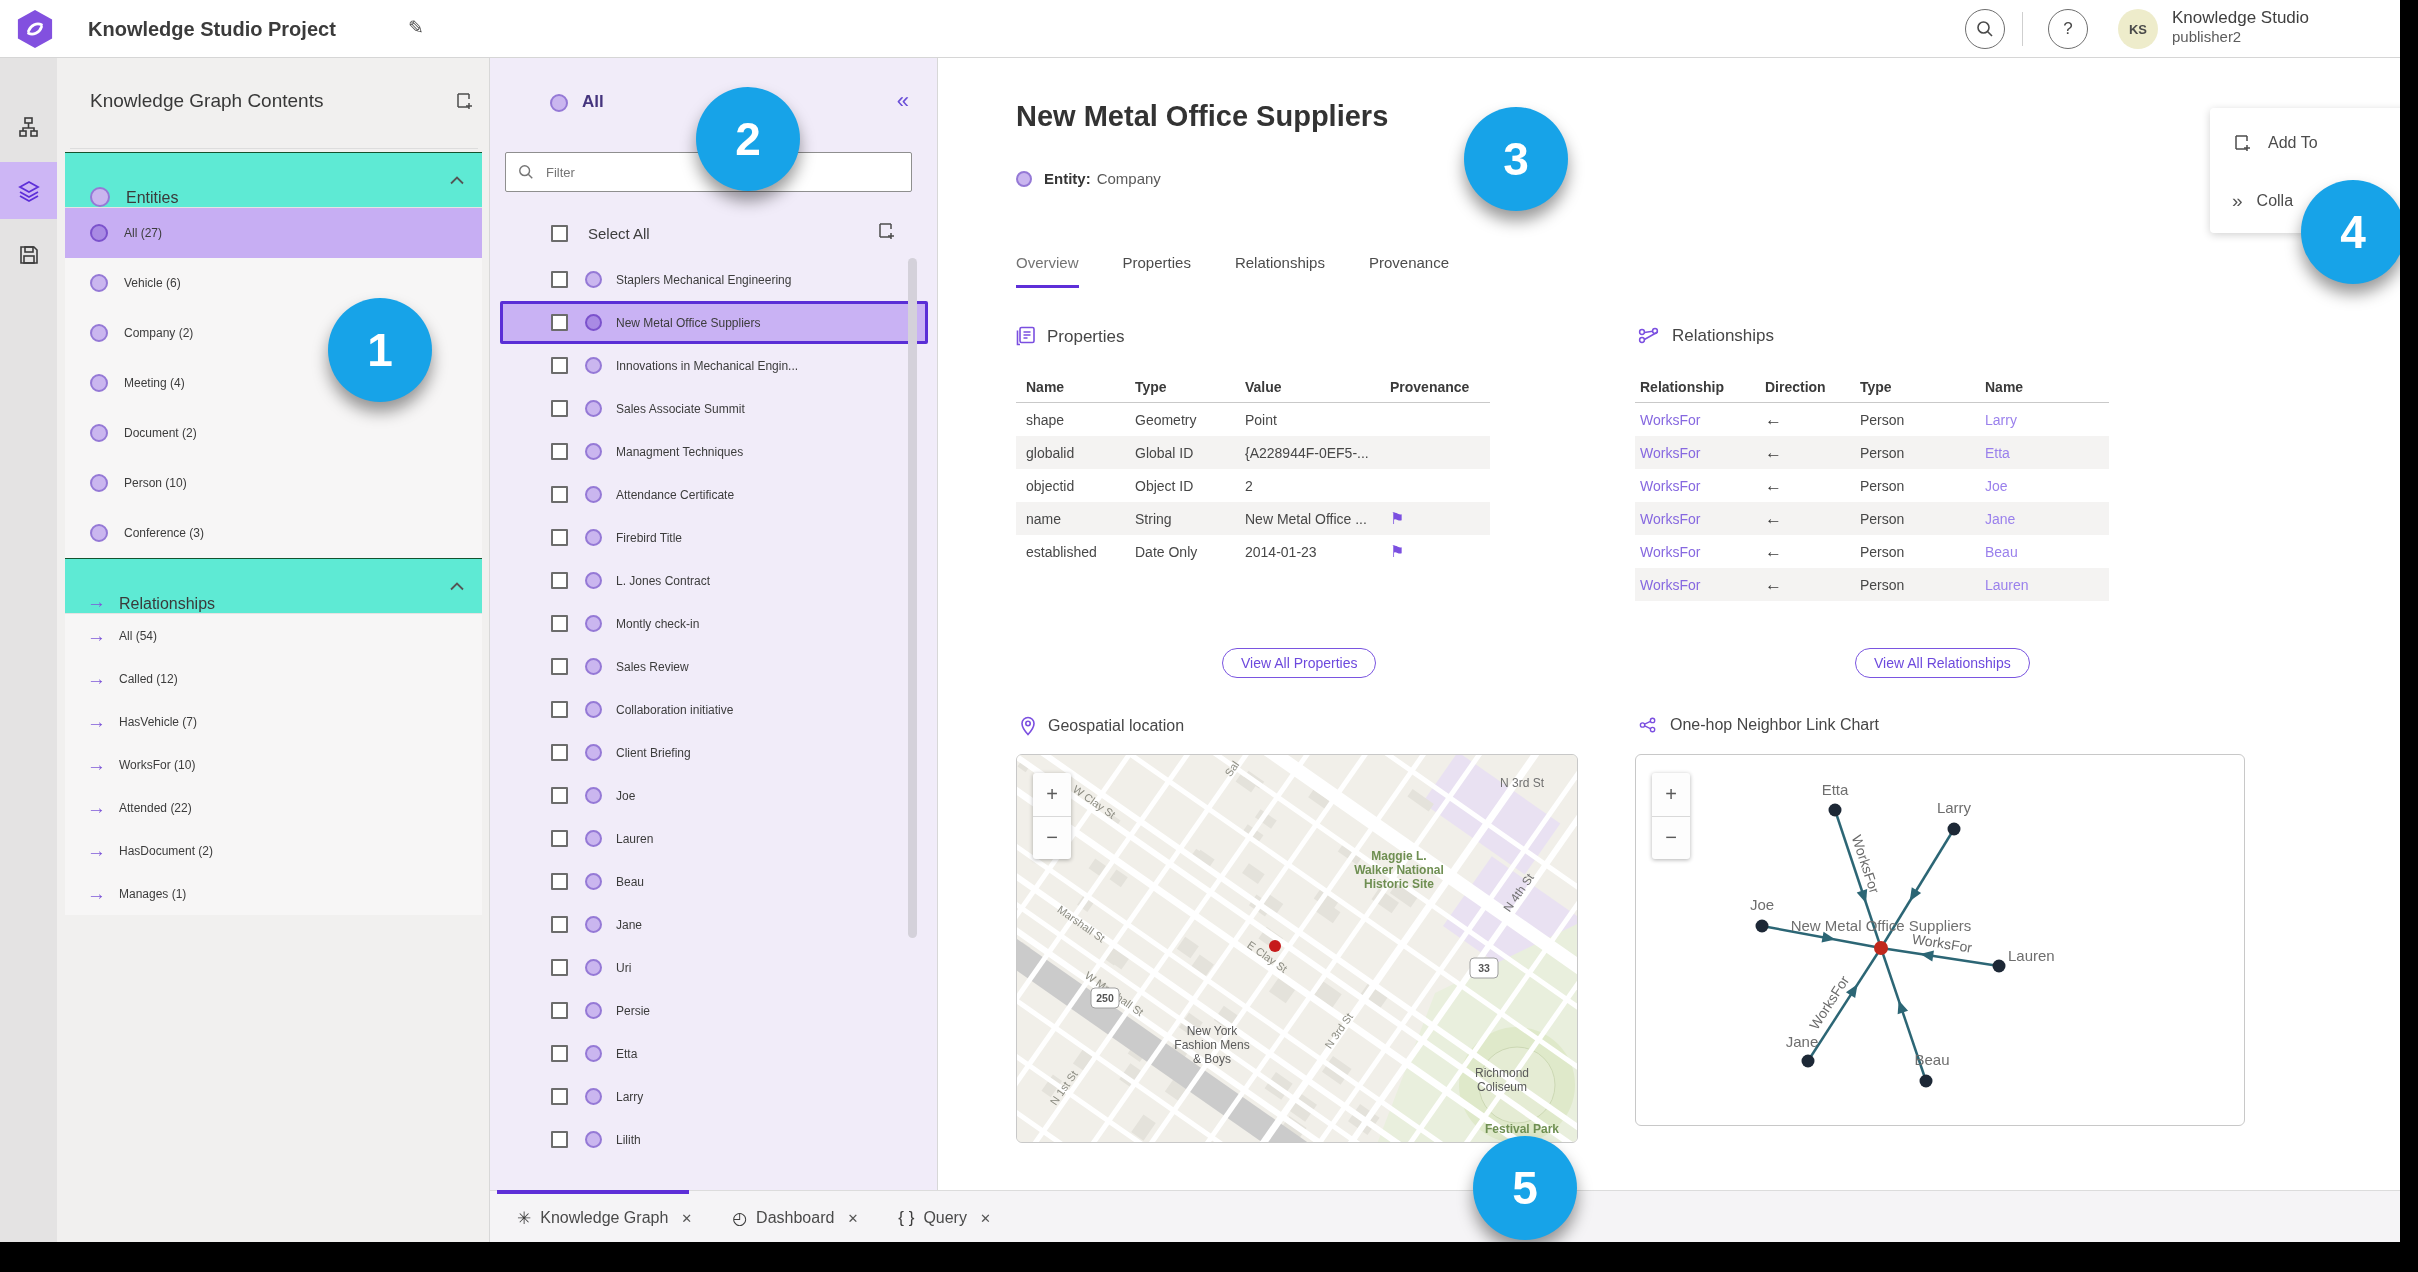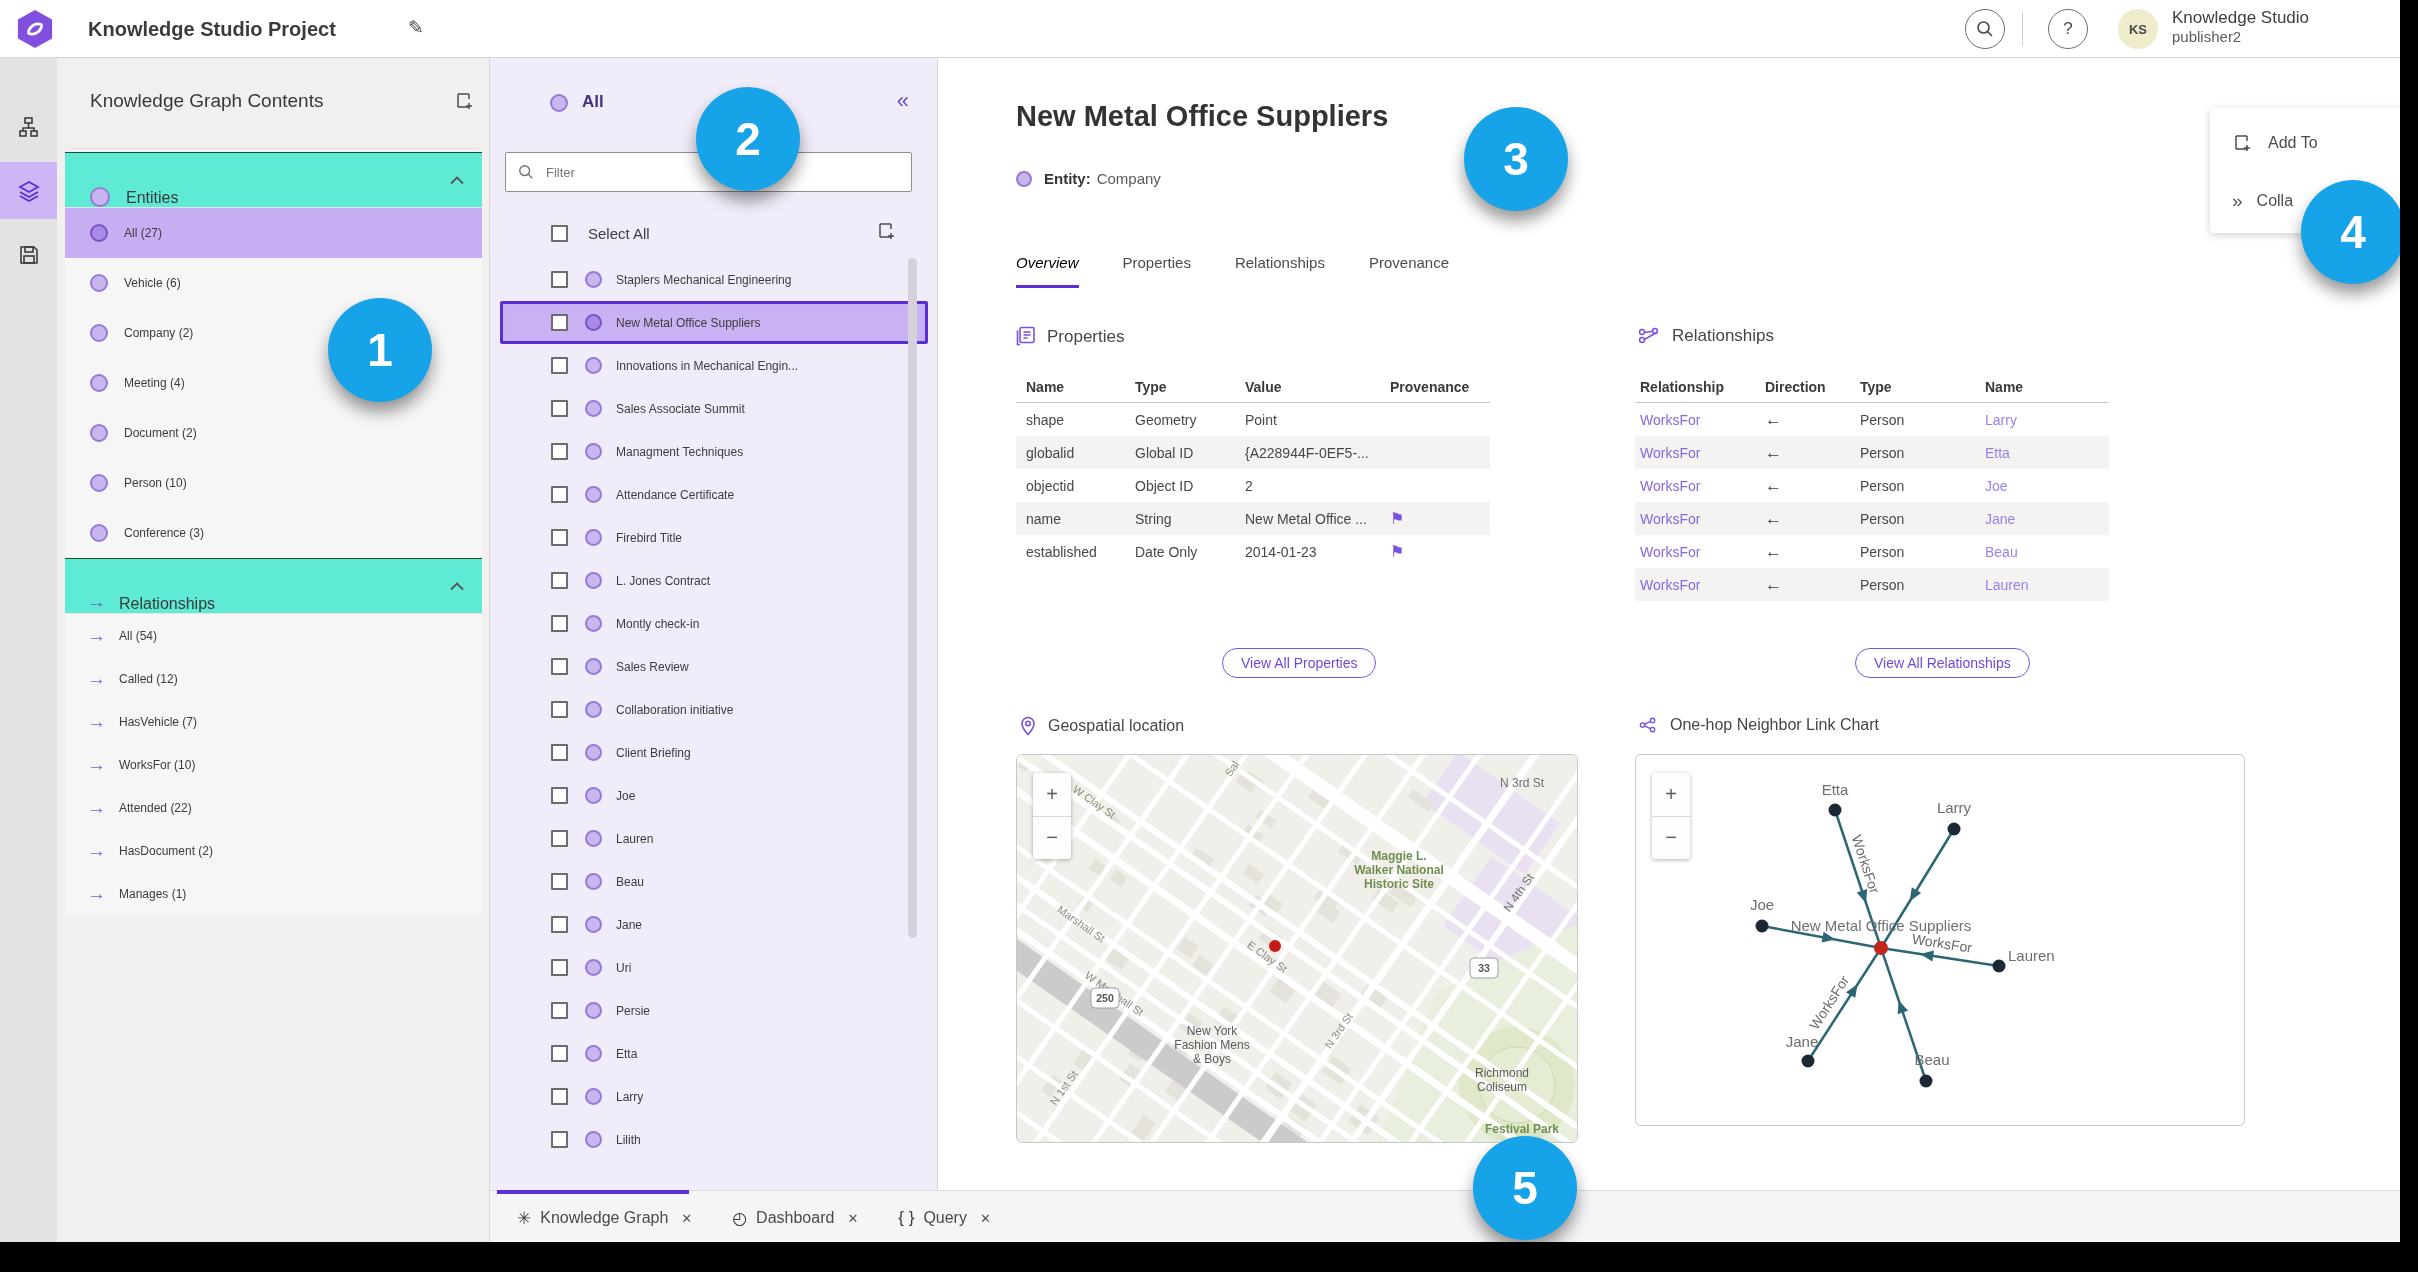--- a/index.html
+++ b/index.html
@@ -75,21 +75,21 @@
 
   
   .main{position:absolute;left:938px;top:58px;width:1462px;height:1132px;background:#fff;}
   .d-title{position:absolute;left:78px;top:42px;font-size:29px;font-weight:700;color:#333;}
   .d-entity{position:absolute;left:78px;top:112px;display:flex;align-items:center;}
   .d-entity .node-dot{width:16px;height:16px;margin:0;border-width:2px;}
   .d-entity b{margin-left:12px;font-size:15px;color:#353535;}
   .d-entity span.v{margin-left:6px;font-size:15px;color:#5a5a5a;}
   .d-tabs{position:absolute;left:78px;top:196px;display:flex;gap:44px;}
   .d-tab{font-size:15px;color:#4c4c4c;padding-bottom:14px;cursor:pointer;border-bottom:3px solid transparent;}
-  .d-tab.active{color:#000000;border-bottom-color:#5e2fd8;font-style:italic;}
+  .d-tab.active{color:#737373;border-bottom-color:#5e2fd8;}
 
   .sec-title{position:absolute;display:flex;align-items:center;gap:12px;font-size:17px;color:#464646;}
   .sec-title svg{flex:0 0 auto;}
 
   .table{position:absolute;width:474px;font-size:14px;color:#474747;}
   .thead{display:grid;height:32px;align-items:center;font-weight:700;color:#3a3a3a;border-bottom:1px solid #c9c9c9;}
   .trow{display:grid;height:33px;align-items:center;}
   .trow:nth-child(even){background:#f4f3f2;}
   .grid-props{grid-template-columns:109px 110px 145px auto;padding-left:10px;}
   .grid-rels{grid-template-columns:125px 95px 125px auto;padding-left:5px;}

